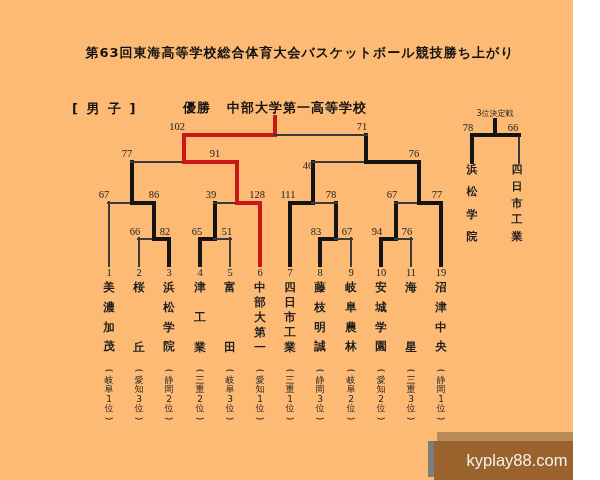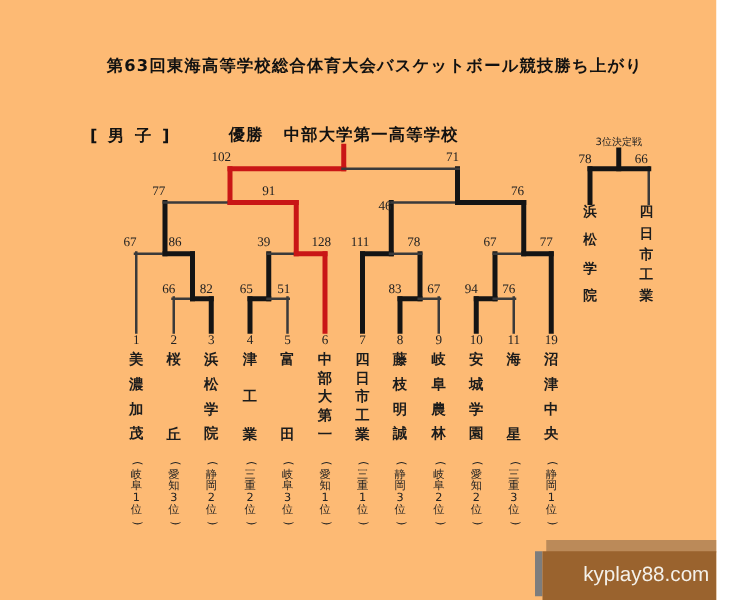--- a/index.html
+++ b/index.html
@@ -101,21 +101,21 @@
       <div class="ln k" style="top: 133px; left: 470px; width: 51px; height: 4px;"></div>
     </div>
 
   <span class="score" style="left:177px;top:121px">102</span>
   <span class="score" style="left:362px;top:121px">71</span>
   <span class="score" style="left:127px;top:148px">77</span>
   <span class="score" style="left:215px;top:148px">91</span>
   <span class="score" style="left:308px;top:160px">46</span>
   <span class="score" style="left:414px;top:148px">76</span>
   <span class="score" style="left:104px;top:189px">67</span>
-  <span class="score" style="left:140px;top:189px">86</span>
+  <span class="score" style="left:154px;top:189px">86</span>
   <span class="score" style="left:211px;top:189px">39</span>
   <span class="score" style="left:257px;top:189px">128</span>
   <span class="score" style="left:288px;top:189px">111</span>
   <span class="score" style="left:331px;top:189px">78</span>
   <span class="score" style="left:392px;top:189px">67</span>
   <span class="score" style="left:437px;top:189px">77</span>
   <span class="score" style="left:135px;top:226px">66</span>
   <span class="score" style="left:165px;top:226px">82</span>
   <span class="score" style="left:197px;top:226px">65</span>
   <span class="score" style="left:227px;top:226px">51</span>

